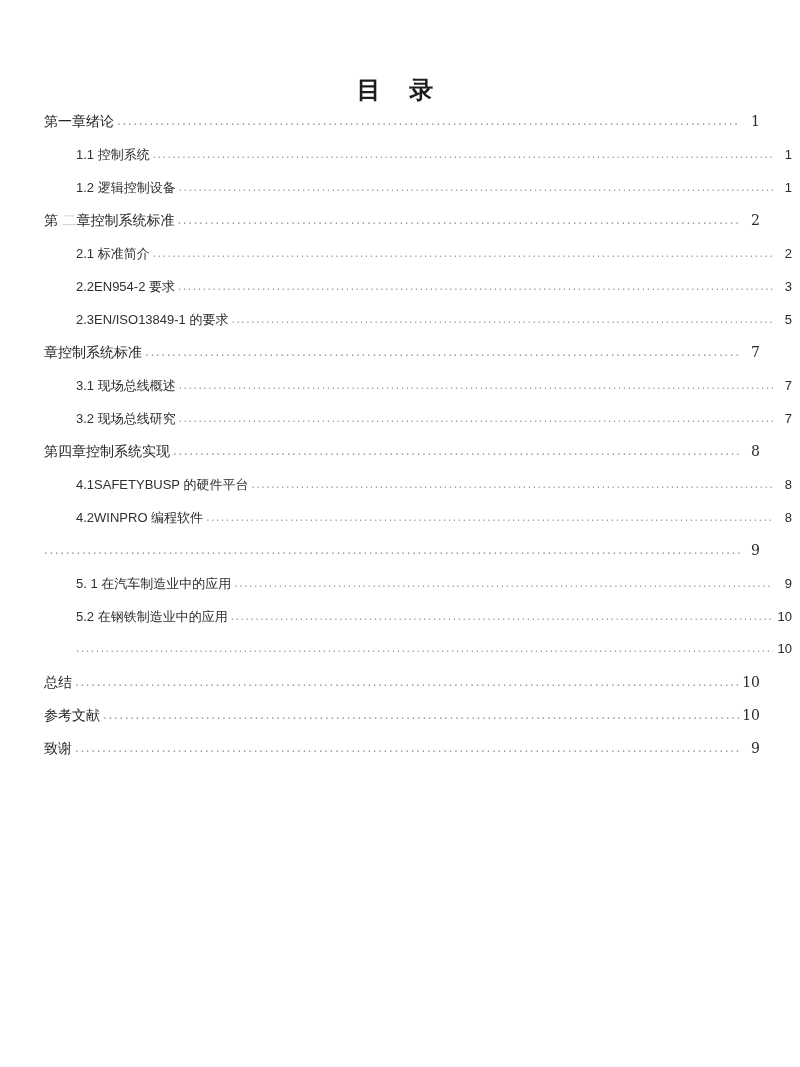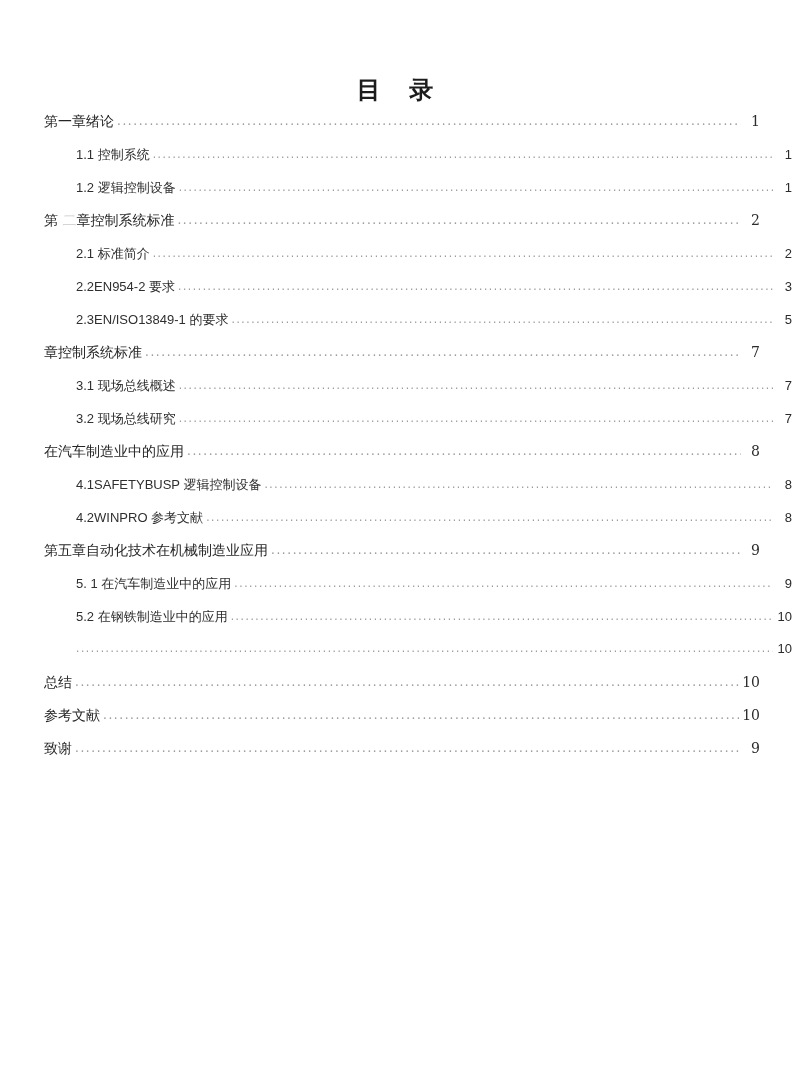--- a/index.html
+++ b/index.html
@@ -154,36 +154,35 @@
         <span class="toc-label">3.1 现场总线概述</span>
         <span class="toc-leader">............................................................................................................................................................................................................................................................................................................</span>
         <span class="toc-page">7</span>
       </div>
       <div class="toc-entry level-2">
         <span class="toc-label">3.2 现场总线研究</span>
         <span class="toc-leader">............................................................................................................................................................................................................................................................................................................</span>
         <span class="toc-page">7</span>
       </div>
       <div class="toc-entry level-1">
-        <span class="toc-label">在汽车制造业中的应用</span>
+        <span class="toc-label">第四章控制系统实现</span>
         <span class="toc-leader">............................................................................................................................................................................................................................................................................................................</span>
         <span class="toc-page">8</span>
       </div>
       <div class="toc-entry level-2">
-        <span class="toc-label">4.1SAFETYBUSP 逻辑控制设备</span>
+        <span class="toc-label">4.1SAFETYBUSP 的硬件平台</span>
         <span class="toc-leader">............................................................................................................................................................................................................................................................................................................</span>
         <span class="toc-page">8</span>
       </div>
       <div class="toc-entry level-2">
-        <span class="toc-label">4.2WINPRO 参考文献</span>
+        <span class="toc-label">4.2WINPRO 编程软件</span>
         <span class="toc-leader">............................................................................................................................................................................................................................................................................................................</span>
         <span class="toc-page">8</span>
       </div>
       <div class="toc-entry level-1">
-        <span class="toc-label">第五章自动化技术在机械制造业应用</span>
         <span class="toc-leader">............................................................................................................................................................................................................................................................................................................</span>
         <span class="toc-page">9</span>
       </div>
       <div class="toc-entry level-2">
         <span class="toc-label">5. 1 在汽车制造业中的应用</span>
         <span class="toc-leader">............................................................................................................................................................................................................................................................................................................</span>
         <span class="toc-page">9</span>
       </div>
       <div class="toc-entry level-2">
         <span class="toc-label">5.2 在钢铁制造业中的应用</span>

